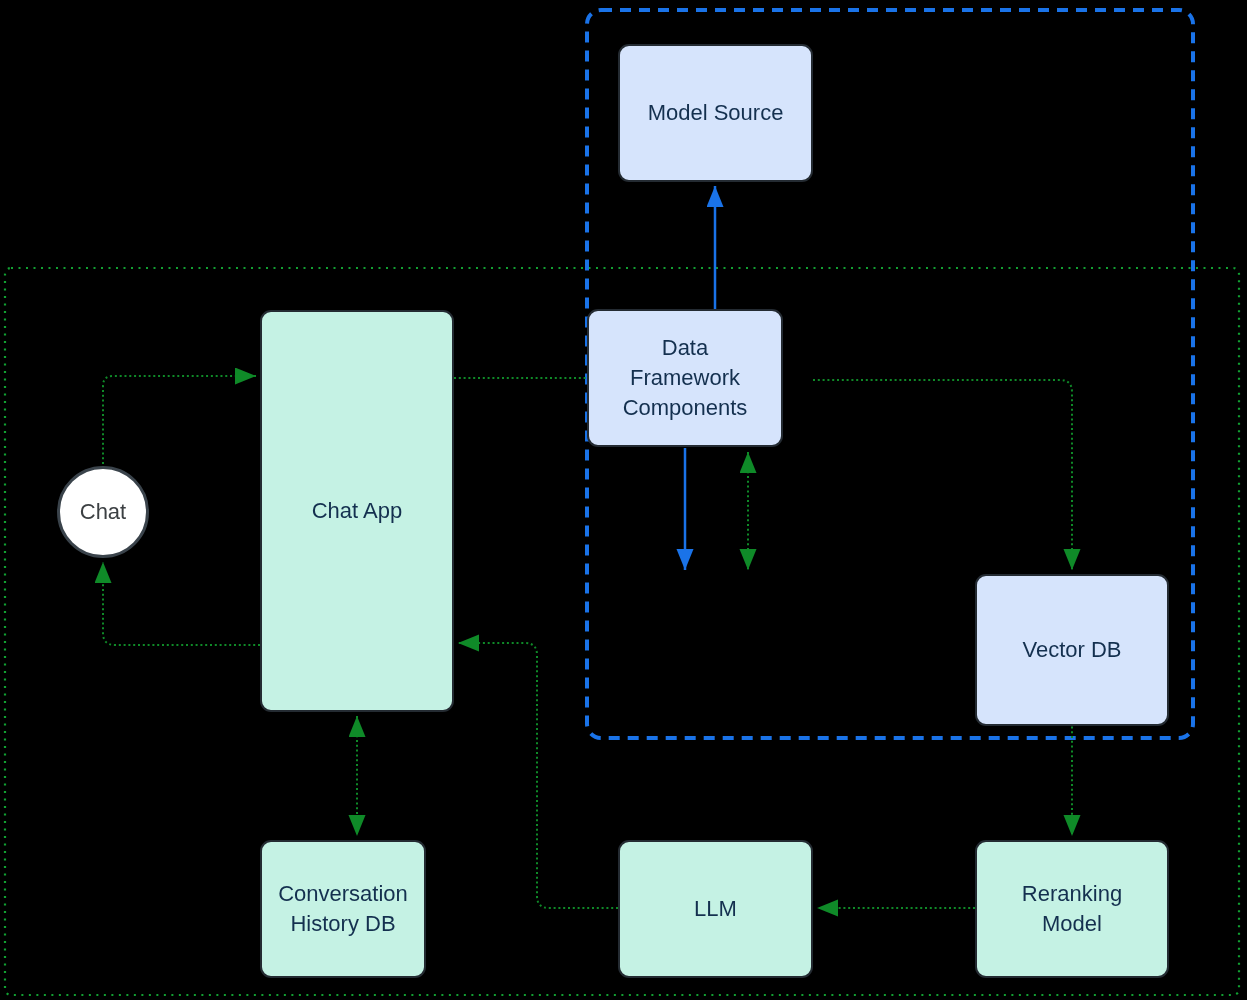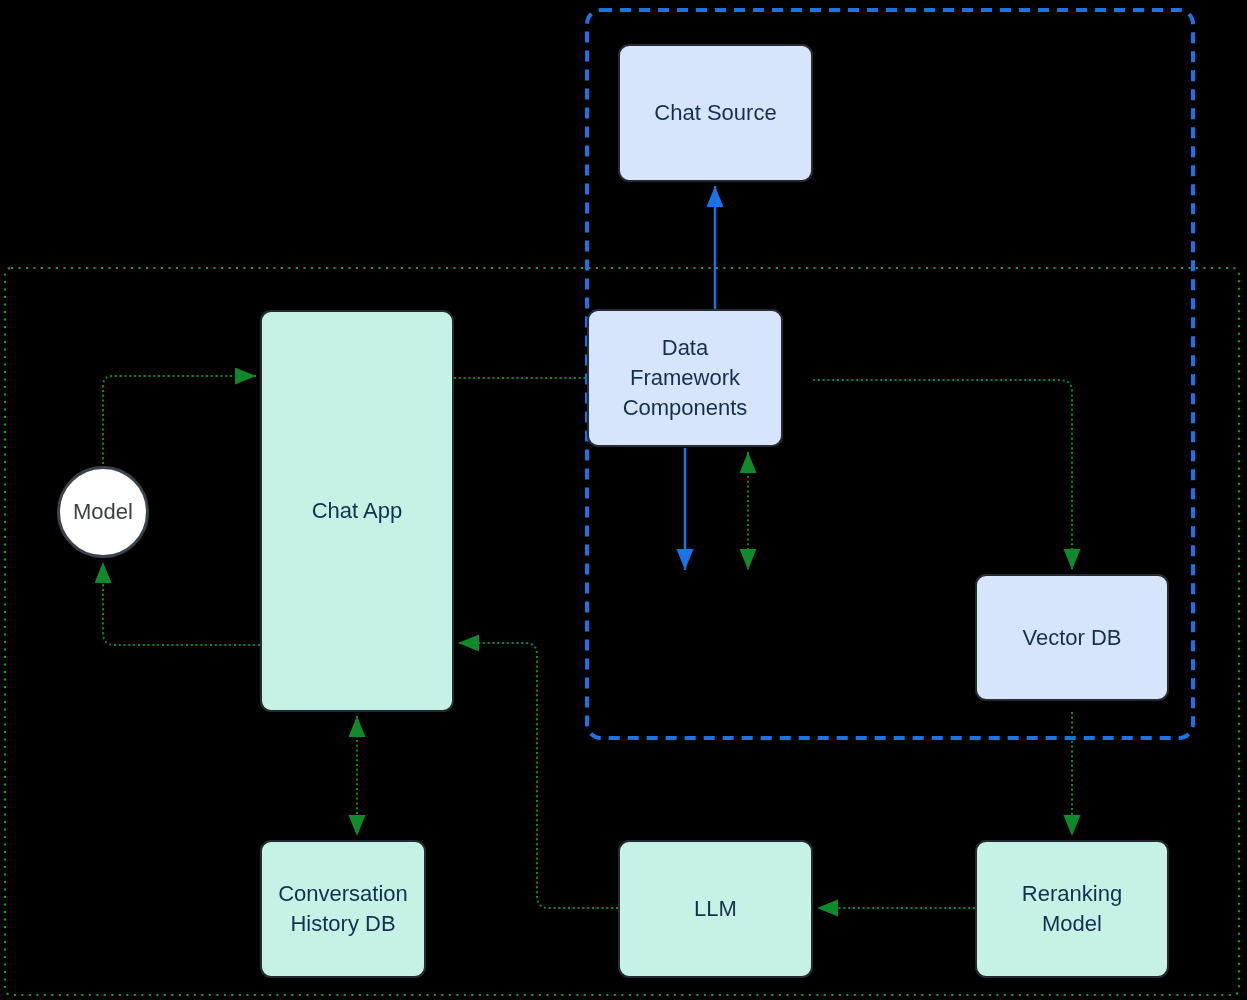--- a/index.html
+++ b/index.html
@@ -70,45 +70,45 @@
     <path class="edge-green" d="M 1072 712 L 1072 836" marker-end="url(#ah-green)"></path>
     <path class="edge-green" d="M 975 908 L 817 908" marker-end="url(#ah-green)"></path>
     <path class="edge-green" d="M 618 908 L 549 908 Q 537 908 537 896 L 537 655 Q 537 643 525 643 L 458 643" marker-end="url(#ah-green)"></path>
     <path class="edge-green" d="M 357 716 L 357 836" marker-start="url(#ah-green)" marker-end="url(#ah-green)"></path>
 
     <path class="edge-blue" d="M 715 310 L 715 186" marker-end="url(#ah-blue)"></path>
     <path class="edge-blue" d="M 685 448 L 685 570" marker-end="url(#ah-blue)"></path>
   </svg>
 
   <div class="node blue" style="left:618px;top:44px;width:195px;height:138px">
-    <span>Chat Source</span>
+    <span>Model Source</span>
   </div>
 
   <div class="node blue" style="left:587px;top:309px;width:196px;height:138px">
     <span>Data Framework Components</span>
   </div>
 
 
-  <div class="node blue" style="left:975px;top:574px;width:194px;height:127px">
+  <div class="node blue" style="left:975px;top:574px;width:194px;height:152px">
     <span>Vector DB</span>
   </div>
 
   <div class="node teal" style="left:260px;top:310px;width:194px;height:402px">
     <span>Chat App</span>
   </div>
 
   <div class="node teal" style="left:260px;top:840px;width:166px;height:138px">
     <span>Conversation History DB</span>
   </div>
 
   <div class="node teal" style="left:618px;top:840px;width:195px;height:138px">
     <span>LLM</span>
   </div>
 
   <div class="node teal" style="left:975px;top:840px;width:194px;height:138px">
     <span>Reranking Model</span>
   </div>
 
   <div class="usercircle" style="left:57px;top:466px;width:92px;height:92px">
-    <span>Model</span>
+    <span>Chat</span>
   </div>
 
 </div>
 
 </body></html>

